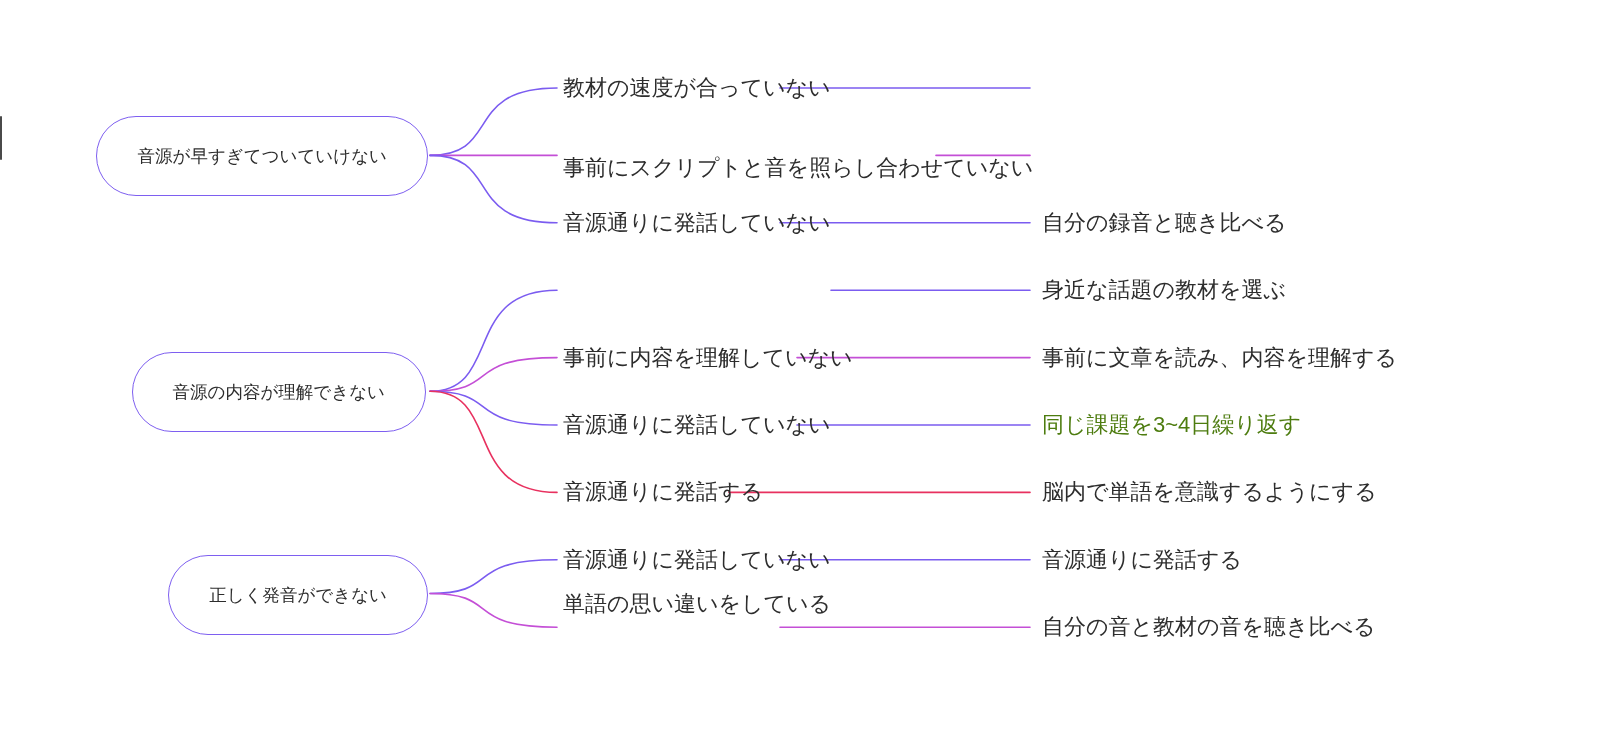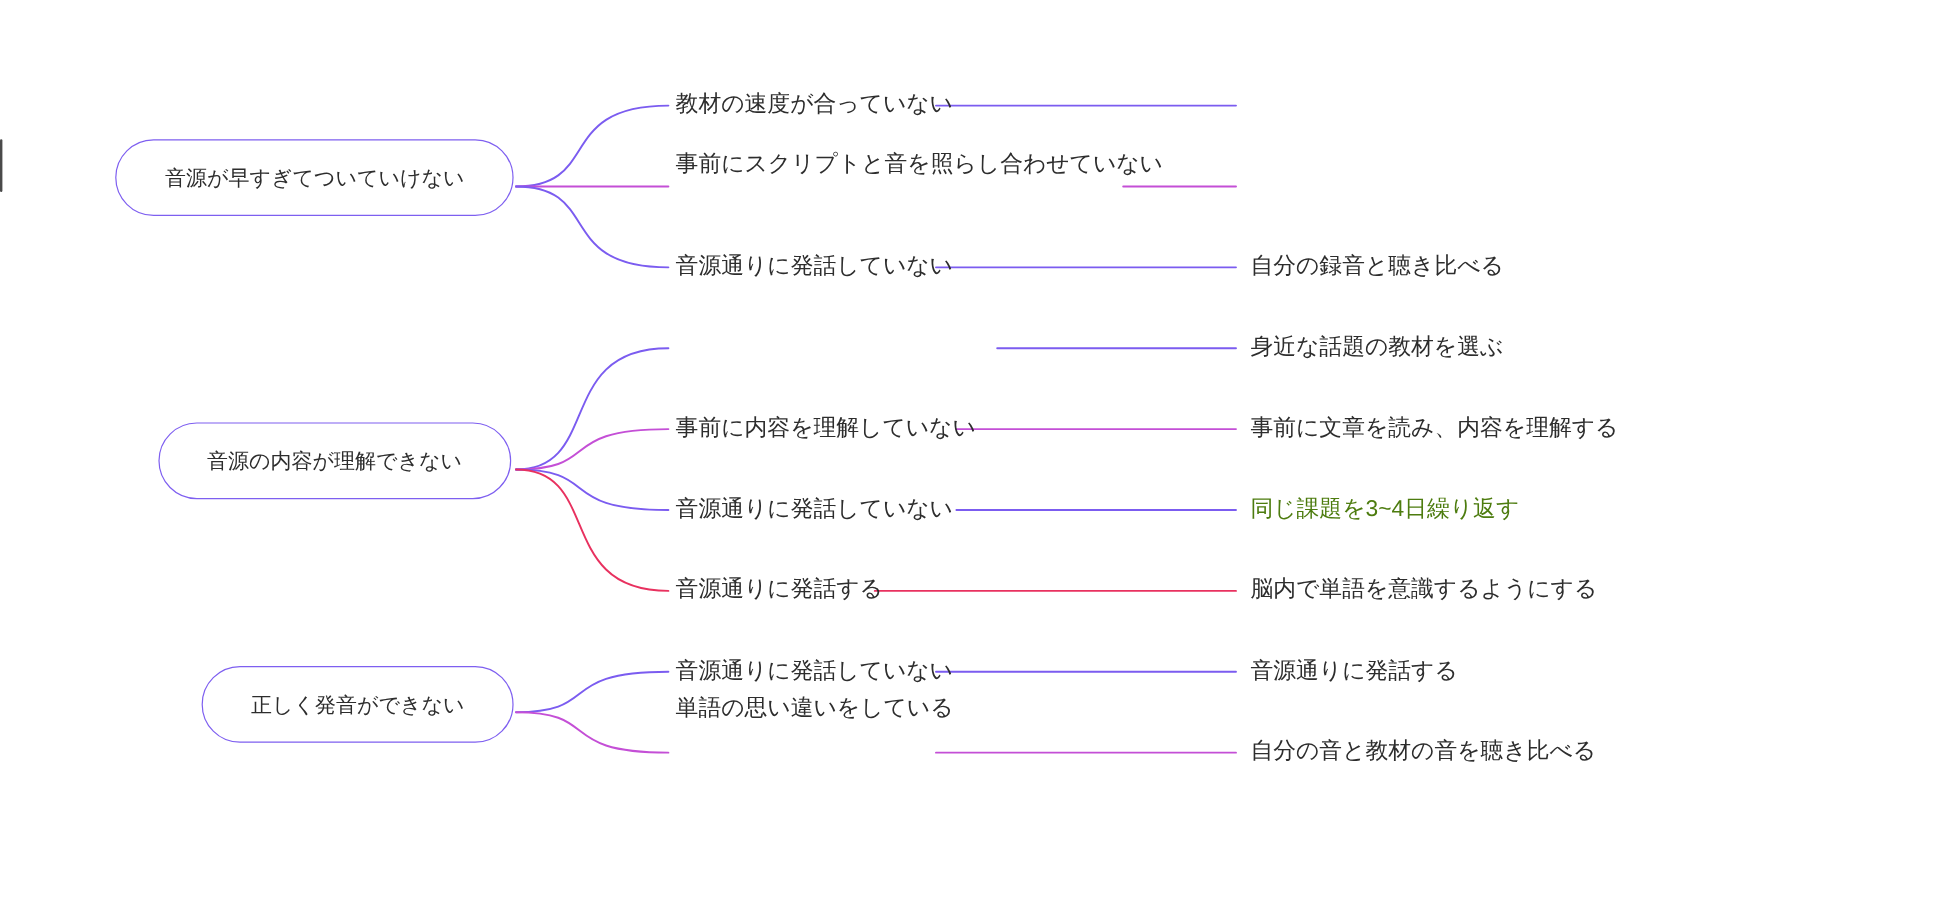--- a/index.html
+++ b/index.html
@@ -15,35 +15,35 @@
     position:absolute;
     left:0;top:0;
     width:1622px;height:751px;
     pointer-events:none;
   }
   .root-pill{
     position:absolute;
     display:flex;
     align-items:center;
     justify-content:center;
-    height:64px;
+    height:80px;
     padding:0 40px;
     box-sizing:border-box;
     border-radius:44px;
     background:#ffffff;
     font-size:17.5px;
     color:#2d2d2d;
     white-space:nowrap;
     cursor:pointer;
     z-index:2;
   }
   .node-label{
     position:absolute;
     transform:translateY(-50%);
-    font-size:19px;
+    font-size:22px;
     color:#2d2d2d;
     white-space:nowrap;
     cursor:pointer;
     z-index:2;
     line-height:1.3;
   }
   .edge-artifact{
     position:absolute;
     left:0;
     width:2px;
@@ -73,33 +73,33 @@
       <path d="M 430 593.5 C 502 593.5, 462 559.8, 557 559.8" fill="none" stroke="#7b5cf0" stroke-width="1.6" stroke-linecap="round"></path>
       <path d="M 780 559.8 L 1030 559.8" fill="none" stroke="#7b5cf0" stroke-width="1.6" stroke-linecap="round"></path>
       <path d="M 430 593.5 C 502 593.5, 462 627.2, 557 627.2" fill="none" stroke="#c44fd6" stroke-width="1.6" stroke-linecap="round"></path>
       <path d="M 780 627.2 L 1030 627.2" fill="none" stroke="#c44fd6" stroke-width="1.6" stroke-linecap="round"></path>
     </svg>
   <div class="edge-artifact" style="top: 116px; height: 44px; background: rgb(74, 74, 74);"></div>
 <div class="root-pill" style="border: 1.6px solid rgb(126, 95, 240); right: 1194px; top: 116.4px;">
       <span>音源が早すぎてついていけない</span>
     </div>
     <div class="node-label" style="left: 563px; top: 88px; color: rgb(45, 45, 45);">教材の速度が合っていない</div>
-    <div class="node-label" style="left: 563px; top: 138px; color: rgb(45, 45, 45);">事前にスクリプトと音を照らし合わせていない</div>
+    <div class="node-label" style="left: 563px; top: 168px; color: rgb(45, 45, 45);">事前にスクリプトと音を照らし合わせていない</div>
     <div class="node-label" style="left: 563px; top: 222.8px; color: rgb(45, 45, 45);">音源通りに発話していない</div>
     <div class="node-label" style="left: 1042px; top: 222.8px; color: rgb(45, 45, 45);">自分の録音と聴き比べる</div>
     <div class="root-pill" style="border: 1.6px solid rgb(126, 95, 240); right: 1196px; top: 352.3px;">
       <span>音源の内容が理解できない</span>
     </div>
     <div class="node-label" style="left: 1042px; top: 290.2px; color: rgb(45, 45, 45);">身近な話題の教材を選ぶ</div>
     <div class="node-label" style="left: 563px; top: 357.6px; color: rgb(45, 45, 45);">事前に内容を理解していない</div>
     <div class="node-label" style="left: 1042px; top: 357.6px; color: rgb(45, 45, 45);">事前に文章を読み、内容を理解する</div>
     <div class="node-label" style="left: 563px; top: 425px; color: rgb(45, 45, 45);">音源通りに発話していない</div>
     <div class="node-label" style="left: 1042px; top: 425px; color: #4d7c0f;">同じ課題を3~4日繰り返す</div>
     <div class="node-label" style="left: 563px; top: 492.4px; color: rgb(45, 45, 45);">音源通りに発話する</div>
     <div class="node-label" style="left: 1042px; top: 492.4px; color: rgb(45, 45, 45);">脳内で単語を意識するようにする</div>
     <div class="root-pill" style="border: 1.6px solid rgb(126, 95, 240); right: 1194px; top: 554.5px;">
       <span>正しく発音ができない</span>
     </div>
     <div class="node-label" style="left: 563px; top: 559.8px; color: rgb(45, 45, 45);">音源通りに発話していない</div>
     <div class="node-label" style="left: 1042px; top: 559.8px; color: rgb(45, 45, 45); text-align: right;">音源通りに発話する</div>
-    <div class="node-label" style="left: 563px; top: 591px; color: rgb(45, 45, 45);">単語の思い違いをしている</div>
+    <div class="node-label" style="left: 563px; top: 604px; color: rgb(45, 45, 45);">単語の思い違いをしている</div>
     <div class="node-label" style="left: 1042px; top: 627.2px; color: rgb(45, 45, 45);">自分の音と教材の音を聴き比べる</div>
   </div>
 
 </body></html>

